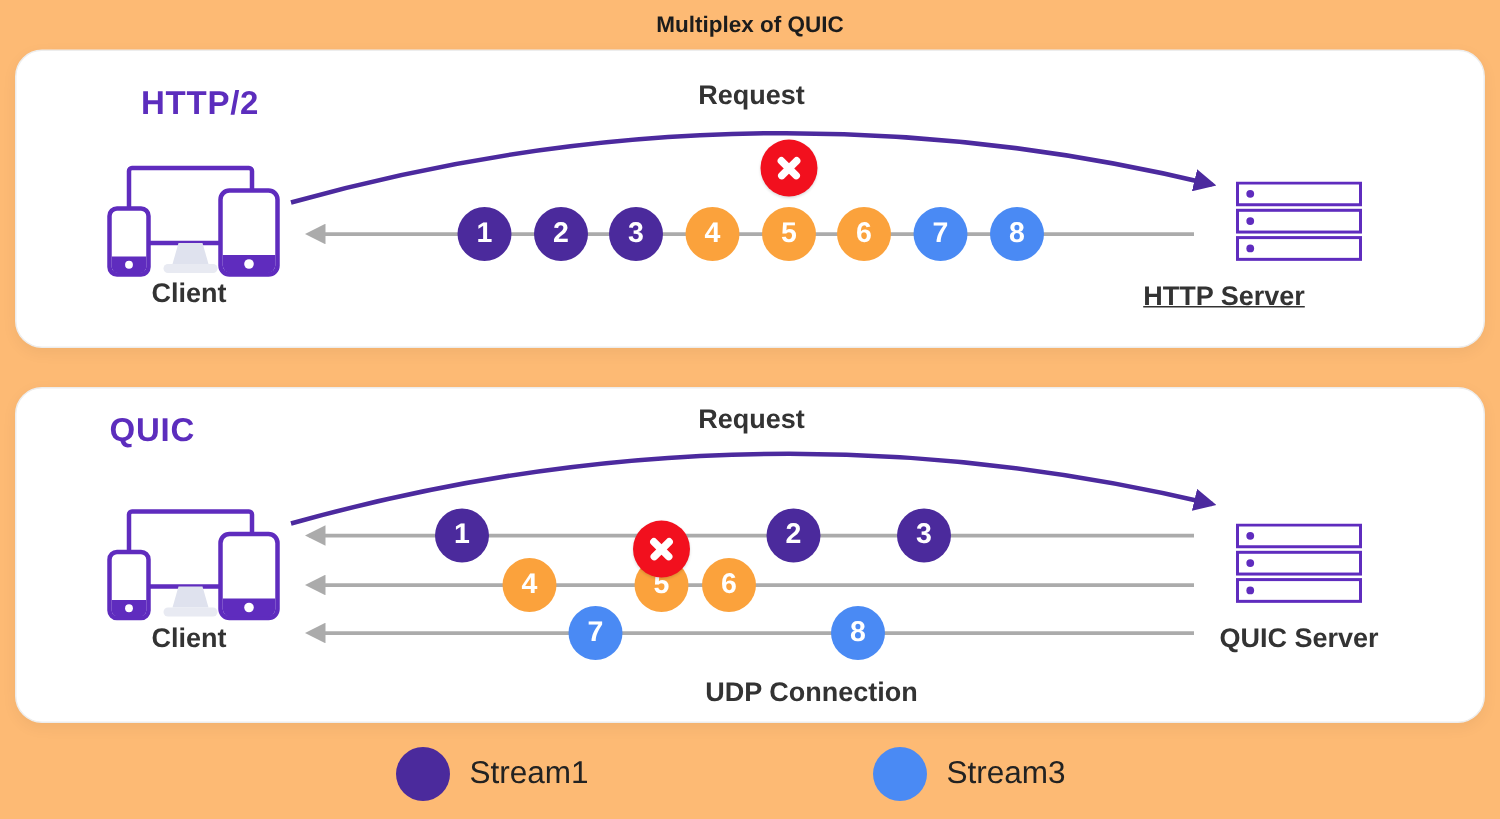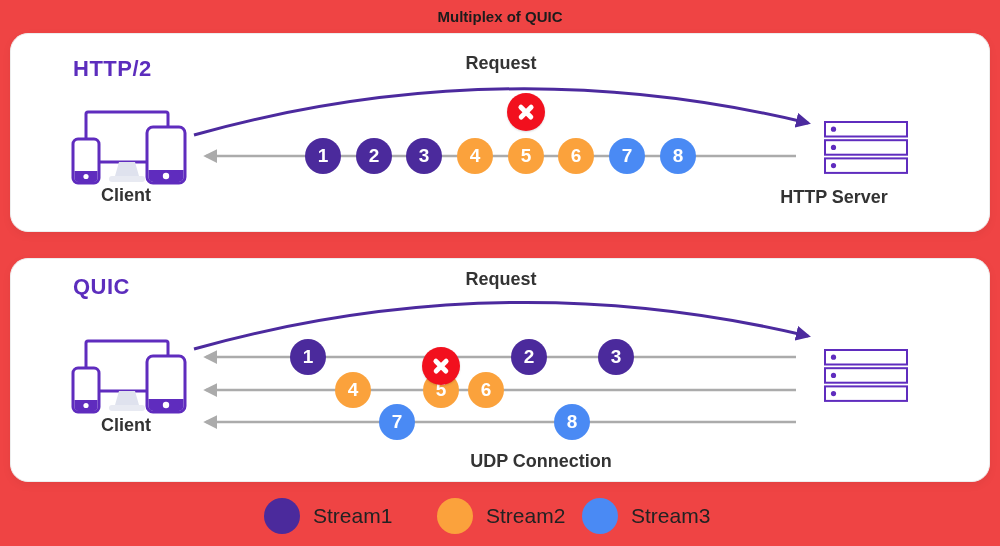--- a/index.html
+++ b/index.html
@@ -2,42 +2,42 @@
 <html><head>
 <meta charset="utf-8">
 <style>
   * { margin:0; padding:0; box-sizing:border-box; }
   body {
     font-family: "Liberation Sans", sans-serif;
     background:#fdfdfd;
     width:1000px; height:546px;
     overflow:hidden;
   }
-  #stage { position:relative; width:1000px; height:546px; background:#ef4444; }
+  #stage { position:relative; width:1000px; height:546px; background:#fdba74; }
 
   .title {
     position:absolute; top:8px; left:0; width:1000px;
     text-align:center; font-size:15px; font-weight:600; color:#1c1c1c;
   }
 
   .panel {
     position:absolute; left:10px; width:980px;
     background:#ffffff; border:1px solid #ededed; border-radius:18px;
     box-shadow:0 3px 10px rgba(0,0,0,.05);
   }
   #panel-http2 { top:33px;  height:199px; }
   #panel-quic  { top:258px; height:224px; }
 
   .panel svg.wires { position:absolute; left:0; top:0; }
 
   .heading {
     position:absolute; left:62px;
     font-size:22px; font-weight:800; letter-spacing:.5px; color:#5c2dbd;
   }
-  #panel-http2 .heading { top:22px; }
+  #panel-http2 .heading { top:22px;margin-left:21px; }
   #panel-quic  .heading { top:15px; }
 
   .lbl {
     position:absolute; transform:translateX(-50%);
     font-size:18px; font-weight:600; color:#333; white-space:nowrap;
   }
 
   .pkt {
     position:absolute; width:36px; height:36px; border-radius:50%;
     display:flex; align-items:center; justify-content:center;
@@ -100,21 +100,21 @@
     <div class="lbl" style="left:115px; top:151px;">Client</div>
 
     <svg class="icon" style="left:813px; top:87px;" width="84" height="53" viewBox="0 0 84 53">
       <rect x="1" y="1" width="82" height="14.5" fill="#ffffff" stroke="#5f2cbe" stroke-width="2"></rect>
       <rect x="1" y="19.2" width="82" height="14.5" fill="#ffffff" stroke="#5f2cbe" stroke-width="2"></rect>
       <rect x="1" y="37.4" width="82" height="14.5" fill="#ffffff" stroke="#5f2cbe" stroke-width="2"></rect>
       <circle cx="9.5" cy="8.2" r="2.6" fill="#5f2cbe"></circle>
       <circle cx="9.5" cy="26.4" r="2.6" fill="#5f2cbe"></circle>
       <circle cx="9.5" cy="44.6" r="2.6" fill="#5f2cbe"></circle>
     </svg>
-    <div class="lbl" style="left:823px; top:153px;">HTTP Server</div>
+    <div class="lbl" style="left:805px; top:153px;text-decoration:underline;">HTTP Server</div>
 
     <div class="pkt" style="left: 294px; top: 104px; background-color: rgb(75, 42, 156);">1</div>
     <div class="pkt" style="left: 345px; top: 104px; background-color: rgb(75, 42, 156);">2</div>
     <div class="pkt" style="left: 395px; top: 104px; background-color: rgb(75, 42, 156);">3</div>
     <div class="pkt" style="left: 446px; top: 104px; background-color: rgb(251, 162, 60);">4</div>
     <div class="pkt" style="left: 497px; top: 104px; background-color: rgb(251, 162, 60);">5</div>
     <div class="pkt" style="left: 547px; top: 104px; background-color: rgb(251, 162, 60);">6</div>
     <div class="pkt" style="left: 598px; top: 104px; background-color: rgb(74, 138, 244);">7</div>
     <div class="pkt" style="left: 649px; top: 104px; background-color: rgb(74, 138, 244);">8</div>
 
@@ -155,20 +155,21 @@
     <div class="lbl" style="left:115px; top:156px;">Client</div>
 
     <svg class="icon" style="left:813px; top:90px;" width="84" height="53" viewBox="0 0 84 53">
       <rect x="1" y="1" width="82" height="14.5" fill="#ffffff" stroke="#5f2cbe" stroke-width="2"></rect>
       <rect x="1" y="19.2" width="82" height="14.5" fill="#ffffff" stroke="#5f2cbe" stroke-width="2"></rect>
       <rect x="1" y="37.4" width="82" height="14.5" fill="#ffffff" stroke="#5f2cbe" stroke-width="2"></rect>
       <circle cx="9.5" cy="8.2" r="2.6" fill="#5f2cbe"></circle>
       <circle cx="9.5" cy="26.4" r="2.6" fill="#5f2cbe"></circle>
       <circle cx="9.5" cy="44.6" r="2.6" fill="#5f2cbe"></circle>
     </svg>
+    <div class="lbl" style="left:855px; top:156px;">QUIC Server</div>
 
     <div class="pkt" style="left: 279px; top: 80px; background-color: rgb(75, 42, 156);">1</div>
     <div class="pkt" style="left: 500px; top: 80px; background-color: rgb(75, 42, 156);">2</div>
     <div class="pkt" style="left: 587px; top: 80px; background-color: rgb(75, 42, 156);">3</div>
 
     <div class="pkt" style="left: 324px; top: 113px; background-color: rgb(251, 162, 60);">4</div>
     <div class="pkt" style="left: 412px; top: 113px; background-color: rgb(251, 162, 60);">5</div>
     <div class="pkt" style="left: 457px; top: 113px; background-color: rgb(251, 162, 60);">6</div>
 
     <div class="pkt" style="left: 368px; top: 145px; background-color: rgb(74, 138, 244);">7</div>
@@ -177,23 +178,19 @@
     <div class="errx" style="left:411px; top:88px;"></div>
 
     <div class="lbl" style="left:490px; top:192px;margin-left:40px;">UDP Connection</div>
   </div>
 
   <div class="legend">
     <div class="legend-item" style="left:264px;">
       <div class="legend-swatch" style="background-color: rgb(75, 42, 156);"></div>
       <div class="legend-label">Stream1</div>
     </div>
-    <div class="legend-item" style="left:437px;">
-      <div class="legend-swatch" style="background-color: rgb(251, 162, 60);"></div>
-      <div class="legend-label">Stream2</div>
-    </div>
     <div class="legend-item" style="left:582px;">
       <div class="legend-swatch" style="background-color: rgb(74, 138, 244);"></div>
       <div class="legend-label">Stream3</div>
     </div>
   </div>
 
 </div>
 
 </body></html>

